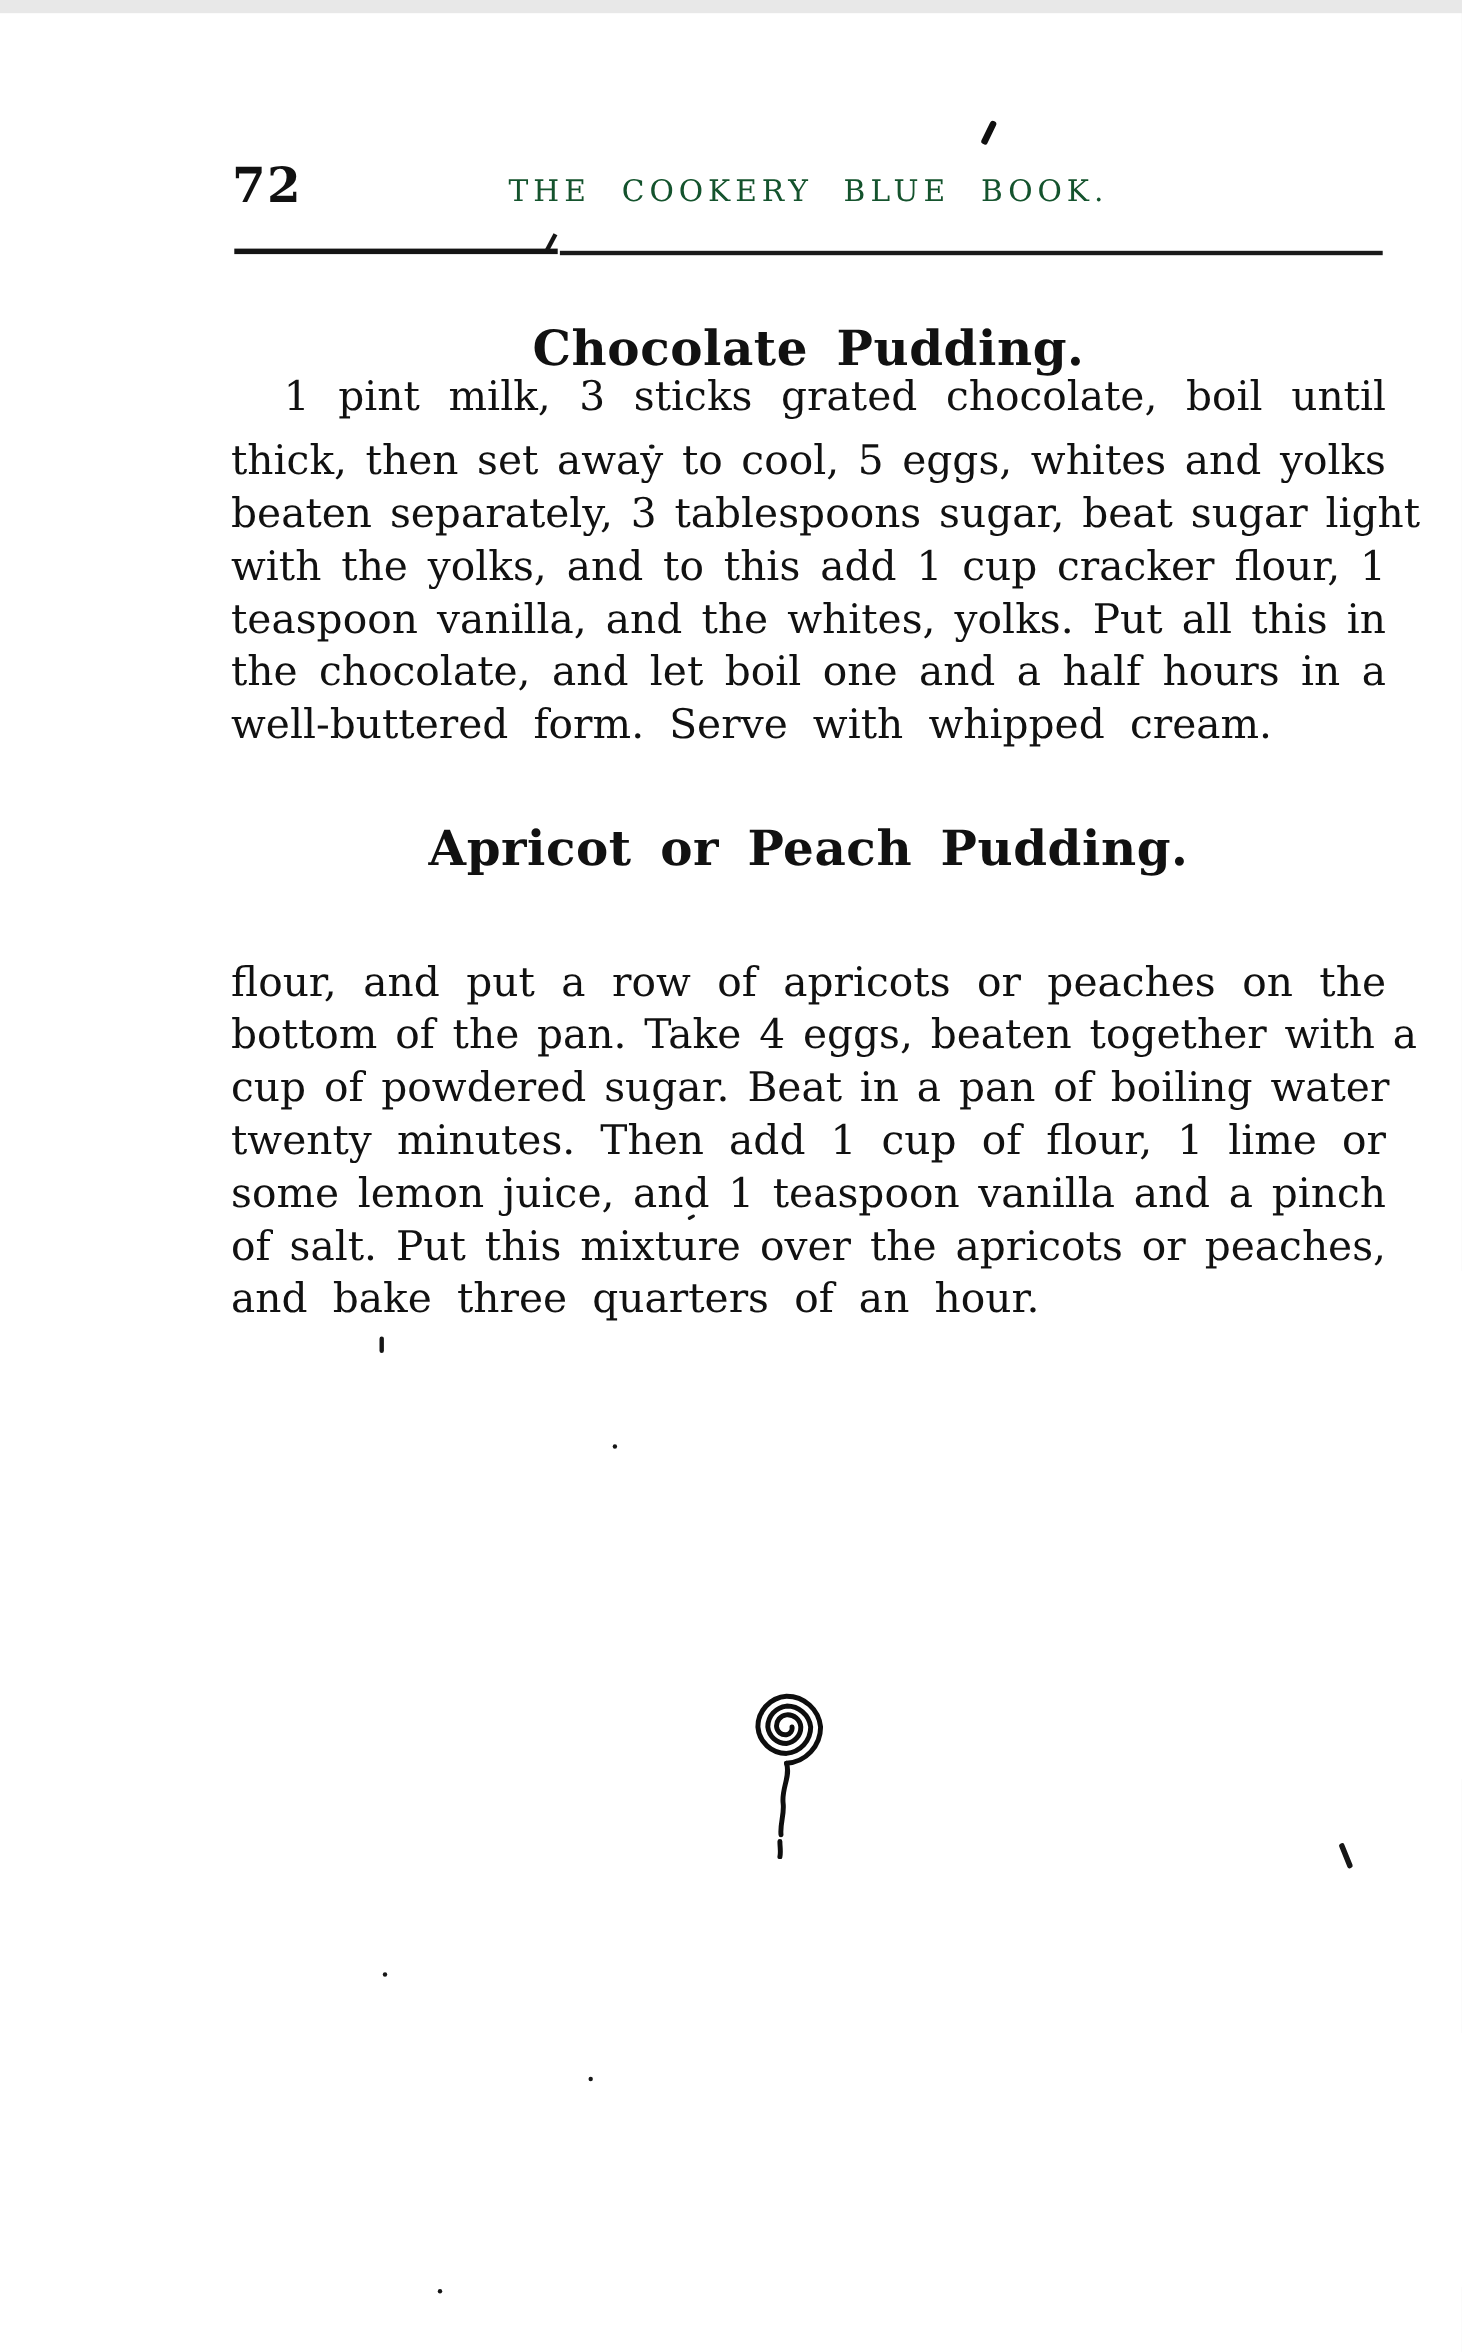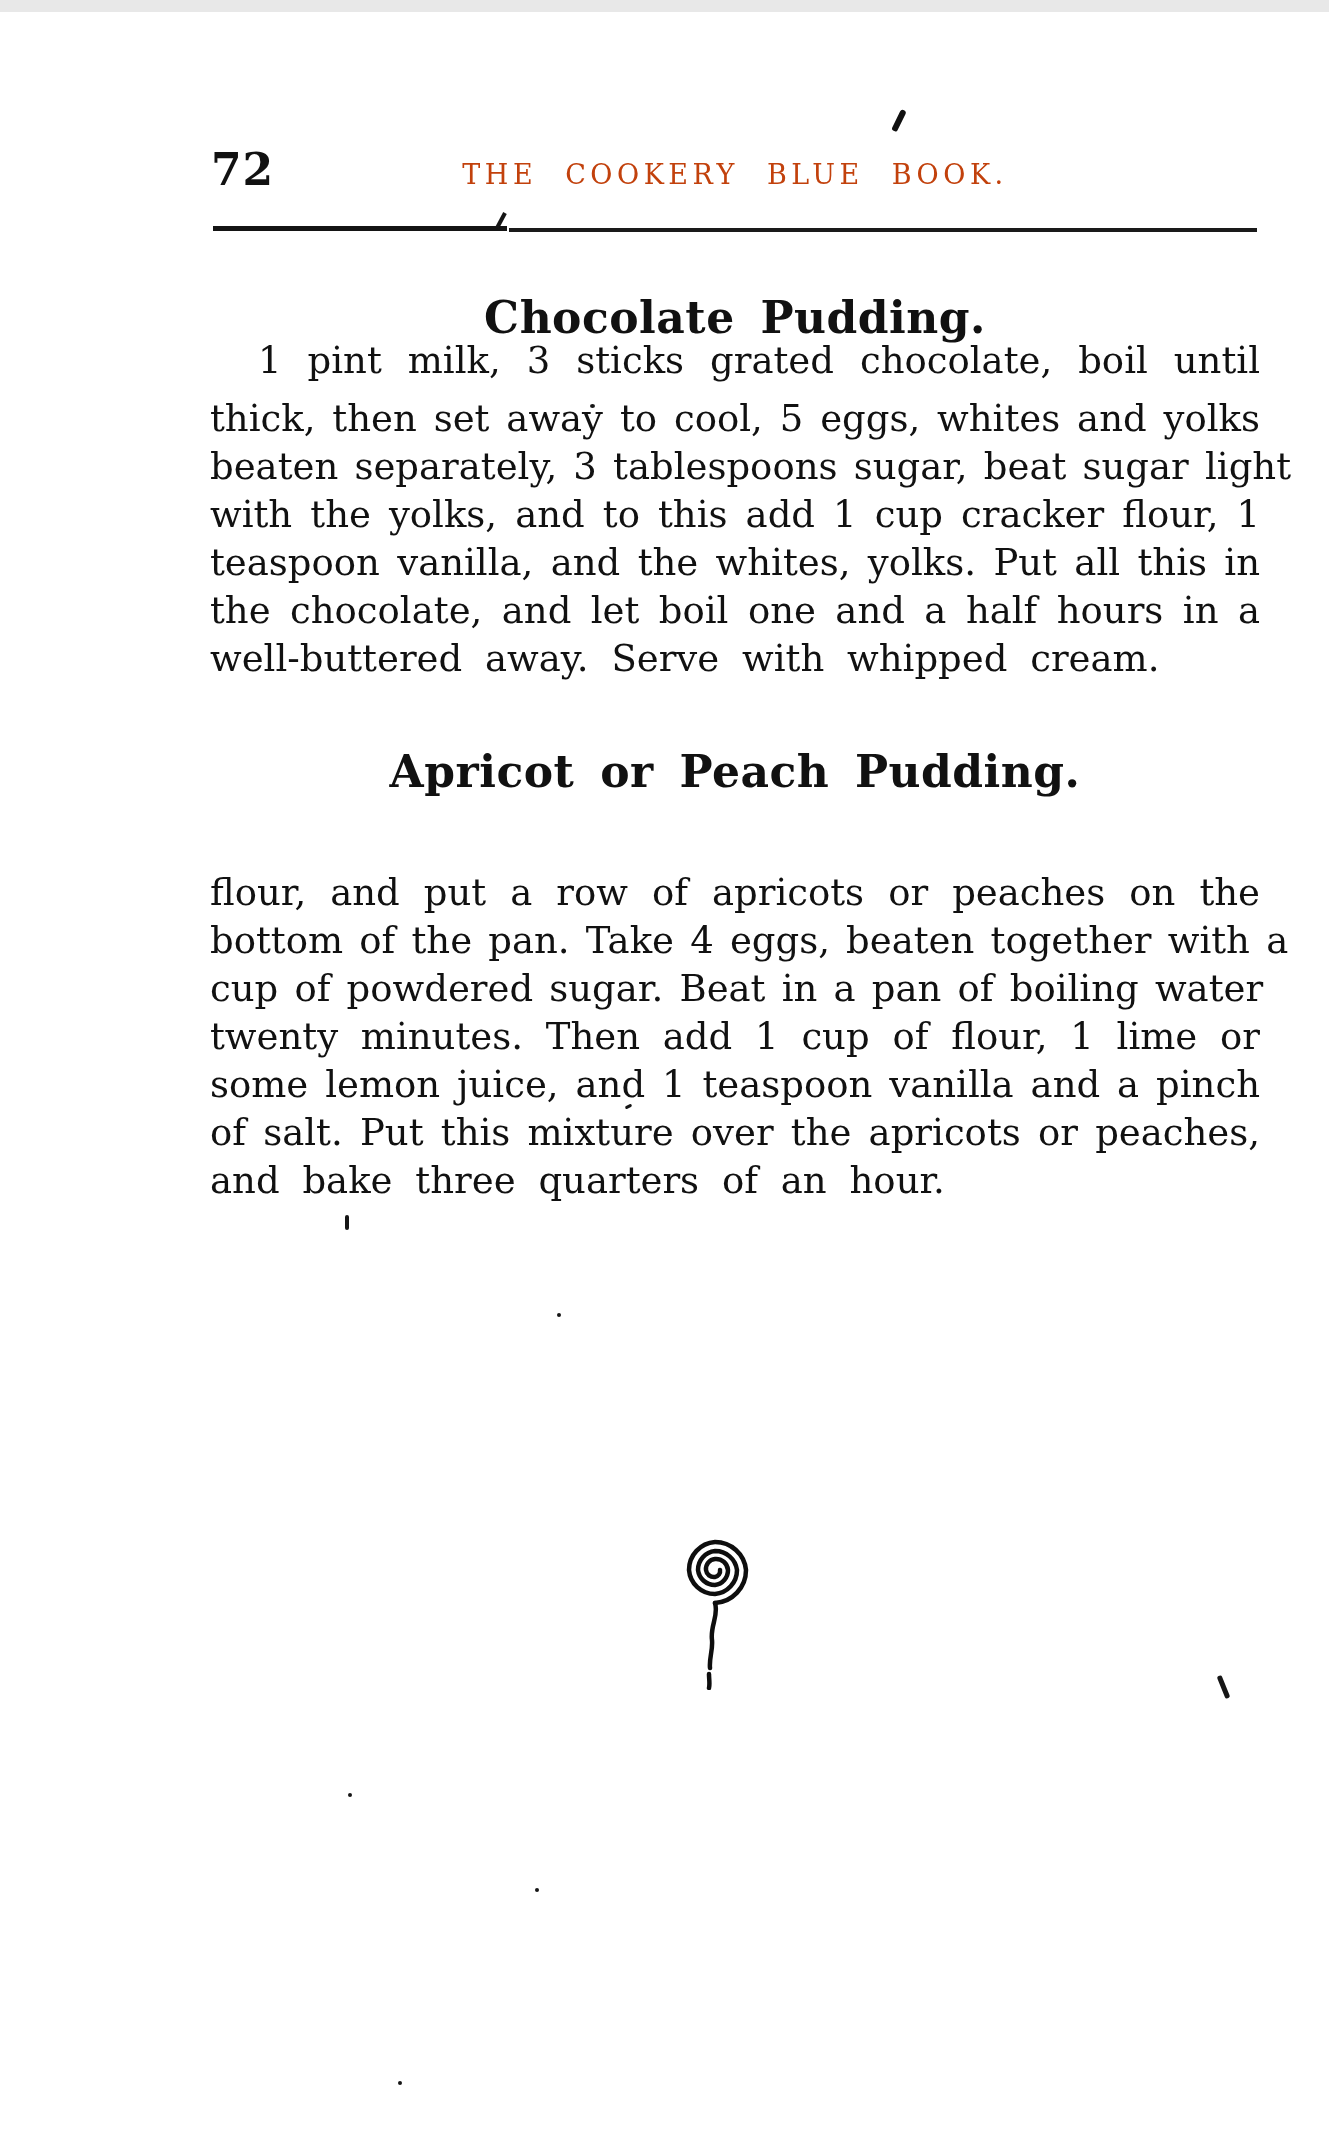--- a/index.html
+++ b/index.html
@@ -17,21 +17,21 @@
   .page-number{
     left:211px;top:134px;
     font-size:44px;line-height:48px;font-weight:bold;
     letter-spacing:1px;
   }
   .running-head{
     left:210px;top:146px;width:1050px;
     text-align:center;
     font-size:27px;line-height:34px;
     letter-spacing:4.5px;word-spacing:15px;
-    color:#c2410c;
+    color:#14532d;
   }
   .accent-mark{
     left:896px;top:97px;width:6px;height:23px;
     background:#101010;border-radius:3px 3px 2px 2px;
     transform:rotate(26deg);
   }
   .rule-seg1{left:213px;top:214px;width:294px;height:5px;background:#141414;}
   .rule-seg2{left:509px;top:216px;width:748px;height:4px;background:#1a1a1a;}
   .rule-tick{left:499px;top:200px;width:4px;height:17px;background:#151515;transform:rotate(28deg);}
   
@@ -79,21 +79,21 @@
   <div class="abs rule-seg2"></div>
   <div class="abs rule-tick"></div>
 
   <div class="abs recipe-title title-1">Chocolate Pudding.</div>
   <div class="abs bl first" style="top:325px">1 pint milk, 3 sticks grated chocolate, boil until</div>
   <div class="abs bl" style="top:383px">thick, then set away to cool, 5 eggs, whites and yolks</div>
   <div class="abs bl" style="top:431px">beaten separately, 3 tablespoons sugar, beat sugar light</div>
   <div class="abs bl" style="top:479px">with the yolks, and to this add 1 cup cracker flour, 1</div>
   <div class="abs bl" style="top:527px">teaspoon vanilla, and the whites, yolks. Put all this in</div>
   <div class="abs bl" style="top:575px">the chocolate, and let boil one and a half hours in a</div>
-  <div class="abs bl last" style="top:623px">well-buttered away. Serve with whipped cream.</div>
+  <div class="abs bl last" style="top:623px">well-buttered form. Serve with whipped cream.</div>
 
   <div class="abs recipe-title title-2">Apricot or Peach Pudding.</div>
   <div class="abs bl" style="top:857px">flour, and put a row of apricots or peaches on the</div>
   <div class="abs bl" style="top:905px">bottom of the pan. Take 4 eggs, beaten together with a</div>
   <div class="abs bl" style="top:953px">cup of powdered sugar. Beat in a pan of boiling water</div>
   <div class="abs bl" style="top:1001px">twenty minutes. Then add 1 cup of flour, 1 lime or</div>
   <div class="abs bl" style="top:1049px">some lemon juice, and 1 teaspoon vanilla and a pinch</div>
   <div class="abs bl" style="top:1097px">of salt. Put this mixture over the apricots or peaches,</div>
   <div class="abs bl last" style="top:1145px">and bake three quarters of an hour.</div>
 

